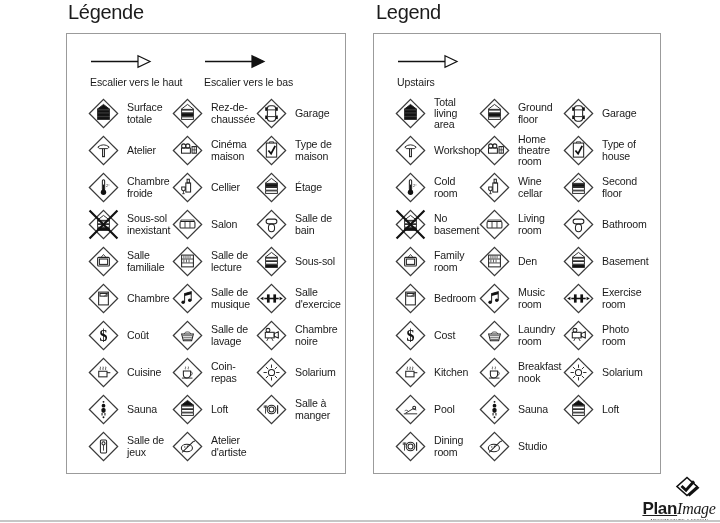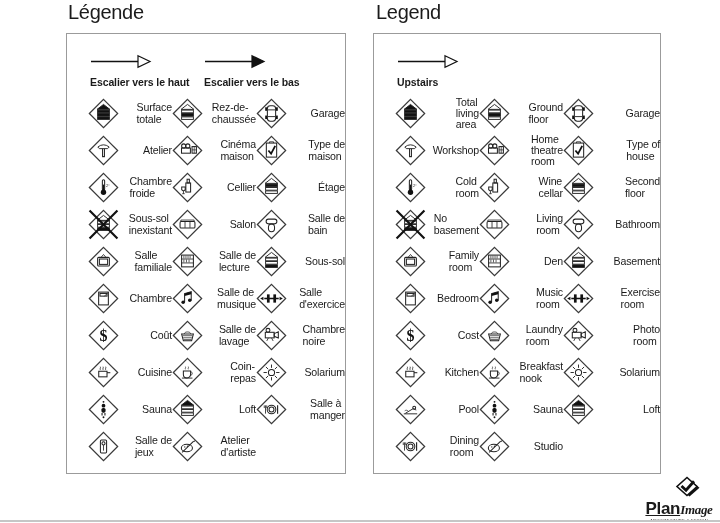--- a/index.html
+++ b/index.html
@@ -5,34 +5,34 @@
   html,body{margin:0;padding:0;}
   body{width:720px;height:523px;background:#fff;font-family:"Liberation Sans",sans-serif;color:#1b1b1b;}
   .page{position:relative;width:720px;height:523px;background:#fff;overflow:hidden;}
   .page-title{position:absolute;top:1px;font-size:20px;font-weight:normal;letter-spacing:-0.3px;}
   #title-fr{left:68px;}
   #title-en{left:376px;}
   .panel{position:absolute;top:33px;height:441px;border:1px solid #9b9b9b;background:#fff;box-sizing:border-box;}
   #panel-fr{left:66px;width:280px;}
   #panel-en{left:373px;width:288px;}
   .arrows{display:flex;padding:20px 0 0 23px;}
-  .arrow-group{display:flex;flex-direction:column;font-weight:bold;}
+  .arrow-group{display:flex;flex-direction:column;}
   .arrow-group.first{width:114px;}
   .arrow-label{font-size:10.5px;letter-spacing:-0.1px;margin-top:3px;white-space:nowrap;}
   .legend-grid{display:grid;grid-template-columns:84px 84px auto;grid-auto-rows:37px;align-items:center;margin:7px 0 0 21px;}
-  .cell{display:flex;align-items:center;gap:2px;justify-content:space-between;}
+  .cell{display:flex;align-items:center;gap:8px;}
   .cell .icon{flex:0 0 auto;width:31px;height:31px;display:inline-block;}
   .cell .icon svg{display:block;}
   .cell .label{font-size:10.6px;line-height:1.07;letter-spacing:-0.15px;white-space:pre-line;}
   .bottom-rule{position:absolute;left:0;right:0;bottom:1px;height:2px;background:#c6c6c6;}
   .logo{position:absolute;left:643px;top:476px;width:72px;display:flex;flex-direction:column;align-items:center;}
   .logo .mark{margin-left:18px;}
   .logo .brand{line-height:1;margin-top:-2px;white-space:nowrap;}
   .logo .brand .plan{font-weight:bold;font-size:17px;letter-spacing:-0.3px;text-decoration:underline;}
-  .logo .brand .image{font-family:"Liberation Serif",serif;font-style:italic;font-weight:bold;font-size:13px;letter-spacing:-0.3px;}
+  .logo .brand .image{font-family:"Liberation Serif",serif;font-style:italic;font-weight:normal;font-size:16px;letter-spacing:-0.3px;}
   .logo .tagline{font-size:4px;letter-spacing:0.3px;color:#222;white-space:nowrap;margin-top:1px;}
 </style>
 </head>
 <body>
 
 <div class="page">
 
   <div class="page-title" id="title-fr">Légende</div>
   <div class="page-title" id="title-en">Legend</div>
 

